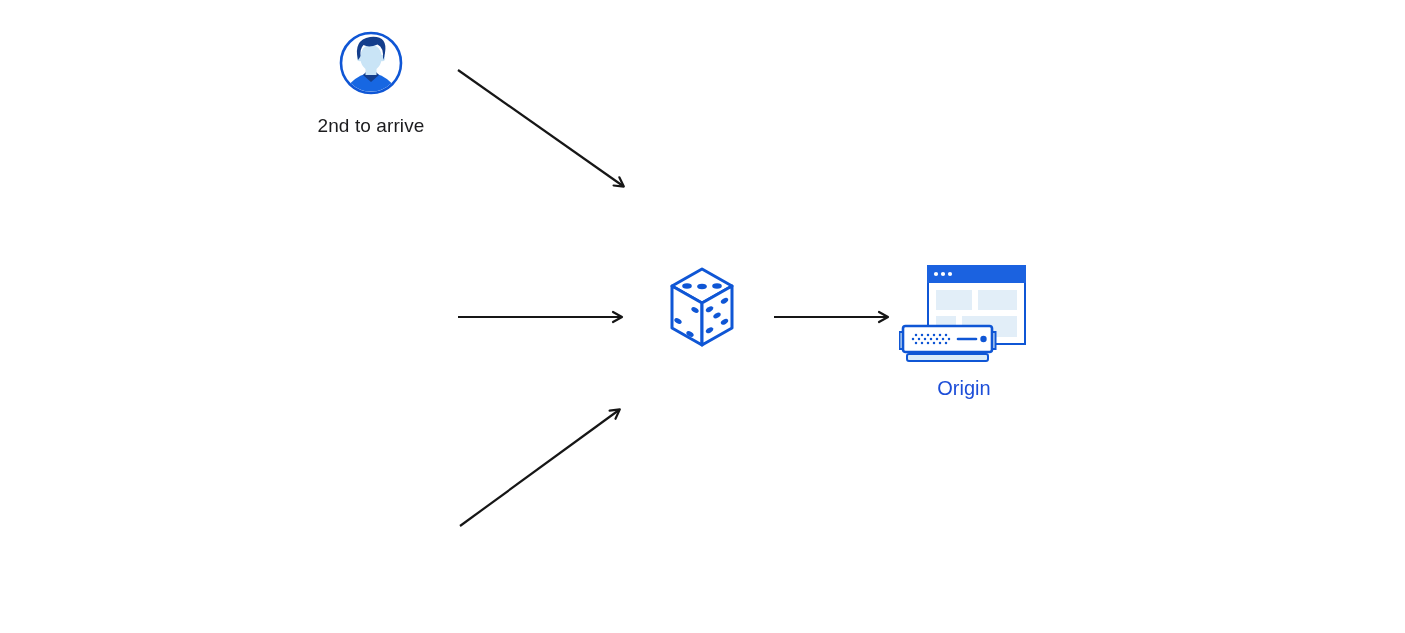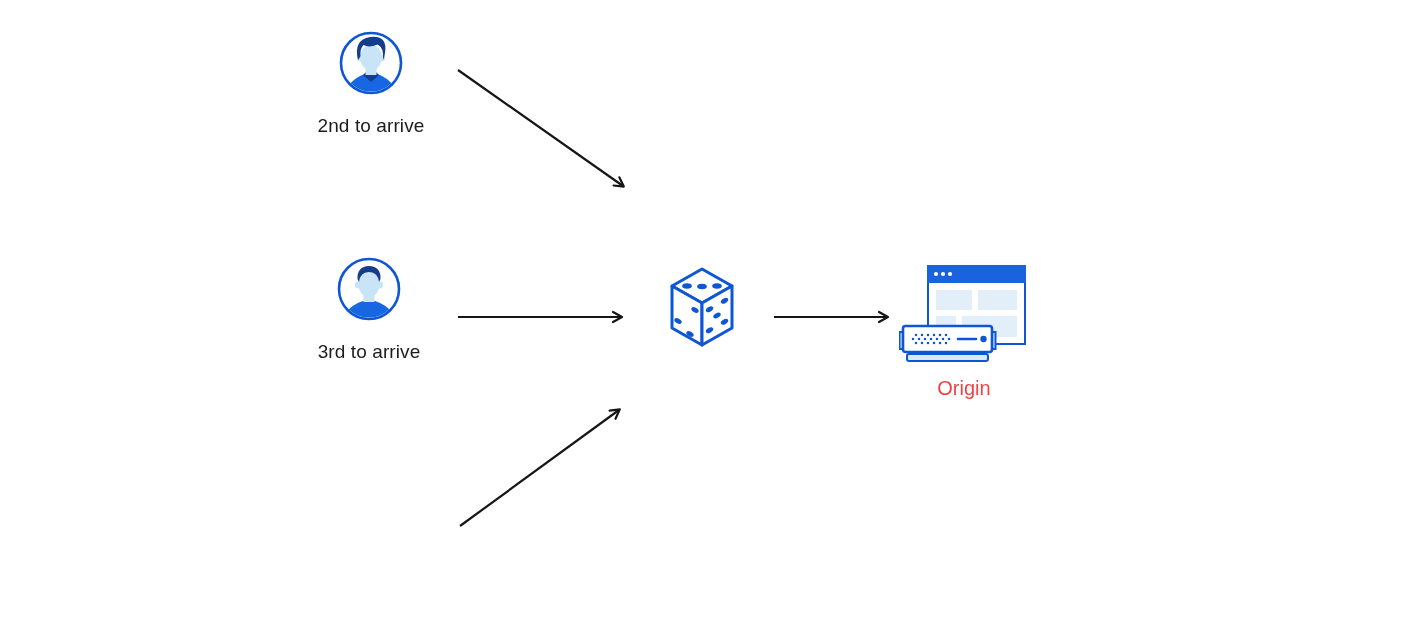--- a/index.html
+++ b/index.html
@@ -25,21 +25,21 @@
   .node-label {
     margin-top: 20px;
     font-size: 19px;
     color: #1c1c1e;
     letter-spacing: 0.1px;
     white-space: nowrap;
   }
   .origin-label {
     margin-top: 10px;
     font-size: 20px;
-    color: #ef4444;
+    color: #1d4ed8;
     white-space: nowrap;
   }
   .arrow-layer {
     position: absolute;
     left: 0; top: 0;
     width: 1405px;
     height: 633px;
     pointer-events: none;
   }
 </style>
@@ -74,39 +74,20 @@
         <rect x="26.5" y="33" width="11" height="11" fill="#c9e4f6"></rect>
         <ellipse cx="20.5" cy="27" rx="2.6" ry="3.2" fill="#c9e4f6"></ellipse>
         <ellipse cx="43.5" cy="27" rx="2.6" ry="3.2" fill="#c9e4f6"></ellipse>
         <ellipse cx="32" cy="26.5" rx="10.8" ry="13" fill="#c9e4f6"></ellipse>
         <path d="M19 29 Q14 9 31 6 Q49 4 46 22 Q45.5 26 44 29 Q45 16 38.5 13.5 Q30 17 24.5 14 Q21 17.5 21.5 25 Q20.5 27.5 19 29 Z" fill="#143e8c"></path>
       </g>
     </svg>
     <div class="node-label">2nd to arrive</div>
   </div>
 
-  <div class="node" style="left:289px; top:257px; width:160px;">
-    <svg width="64" height="64" viewBox="0 0 64 64">
-      <defs>
-          <clipPath id="clipA2">
-            <circle cx="32" cy="32" r="28.6"></circle>
-          </clipPath>
-        </defs>
-      <circle cx="32" cy="32" r="30" fill="#ffffff" stroke="#0f56d5" stroke-width="2.6"></circle>
-      <g clip-path="url(#clipA2)">
-        <path d="M6 64 L6 58 Q17 46 26 44 L38 44 Q47 46 58 58 L58 64 Z" fill="#1767e2"></path>
-        <rect x="26.5" y="34" width="11" height="11" fill="#c9e4f6"></rect>
-        <ellipse cx="20.5" cy="28" rx="2.6" ry="3.4" fill="#c9e4f6"></ellipse>
-        <ellipse cx="43.5" cy="28" rx="2.6" ry="3.4" fill="#c9e4f6"></ellipse>
-        <ellipse cx="32" cy="27.5" rx="10.6" ry="12.6" fill="#c9e4f6"></ellipse>
-        <path d="M20.5 22 Q20 9.5 32 9 Q44 9.5 43.5 22 Q42.5 24 42 25 Q41 15.5 32 15 Q23 15.5 22 25 Q21.5 24 20.5 22 Z" fill="#143e8c"></path>
-      </g>
-    </svg>
-    <div class="node-label">3rd to arrive</div>
-  </div>
 
 
   <div class="node" style="left:668px; top:266px; width:68px;">
     <svg width="68" height="82" viewBox="0 0 68 82">
       <g fill="#ffffff" stroke="#0f56d5" stroke-width="3" stroke-linejoin="round">
         <polygon points="34,3 64,20 34,37 4,20"></polygon>
         <polygon points="4,20 34,37 34,79 4,62"></polygon>
         <polygon points="34,37 64,20 64,62 34,79"></polygon>
       </g>
       <g fill="#0f56d5" stroke="none">

